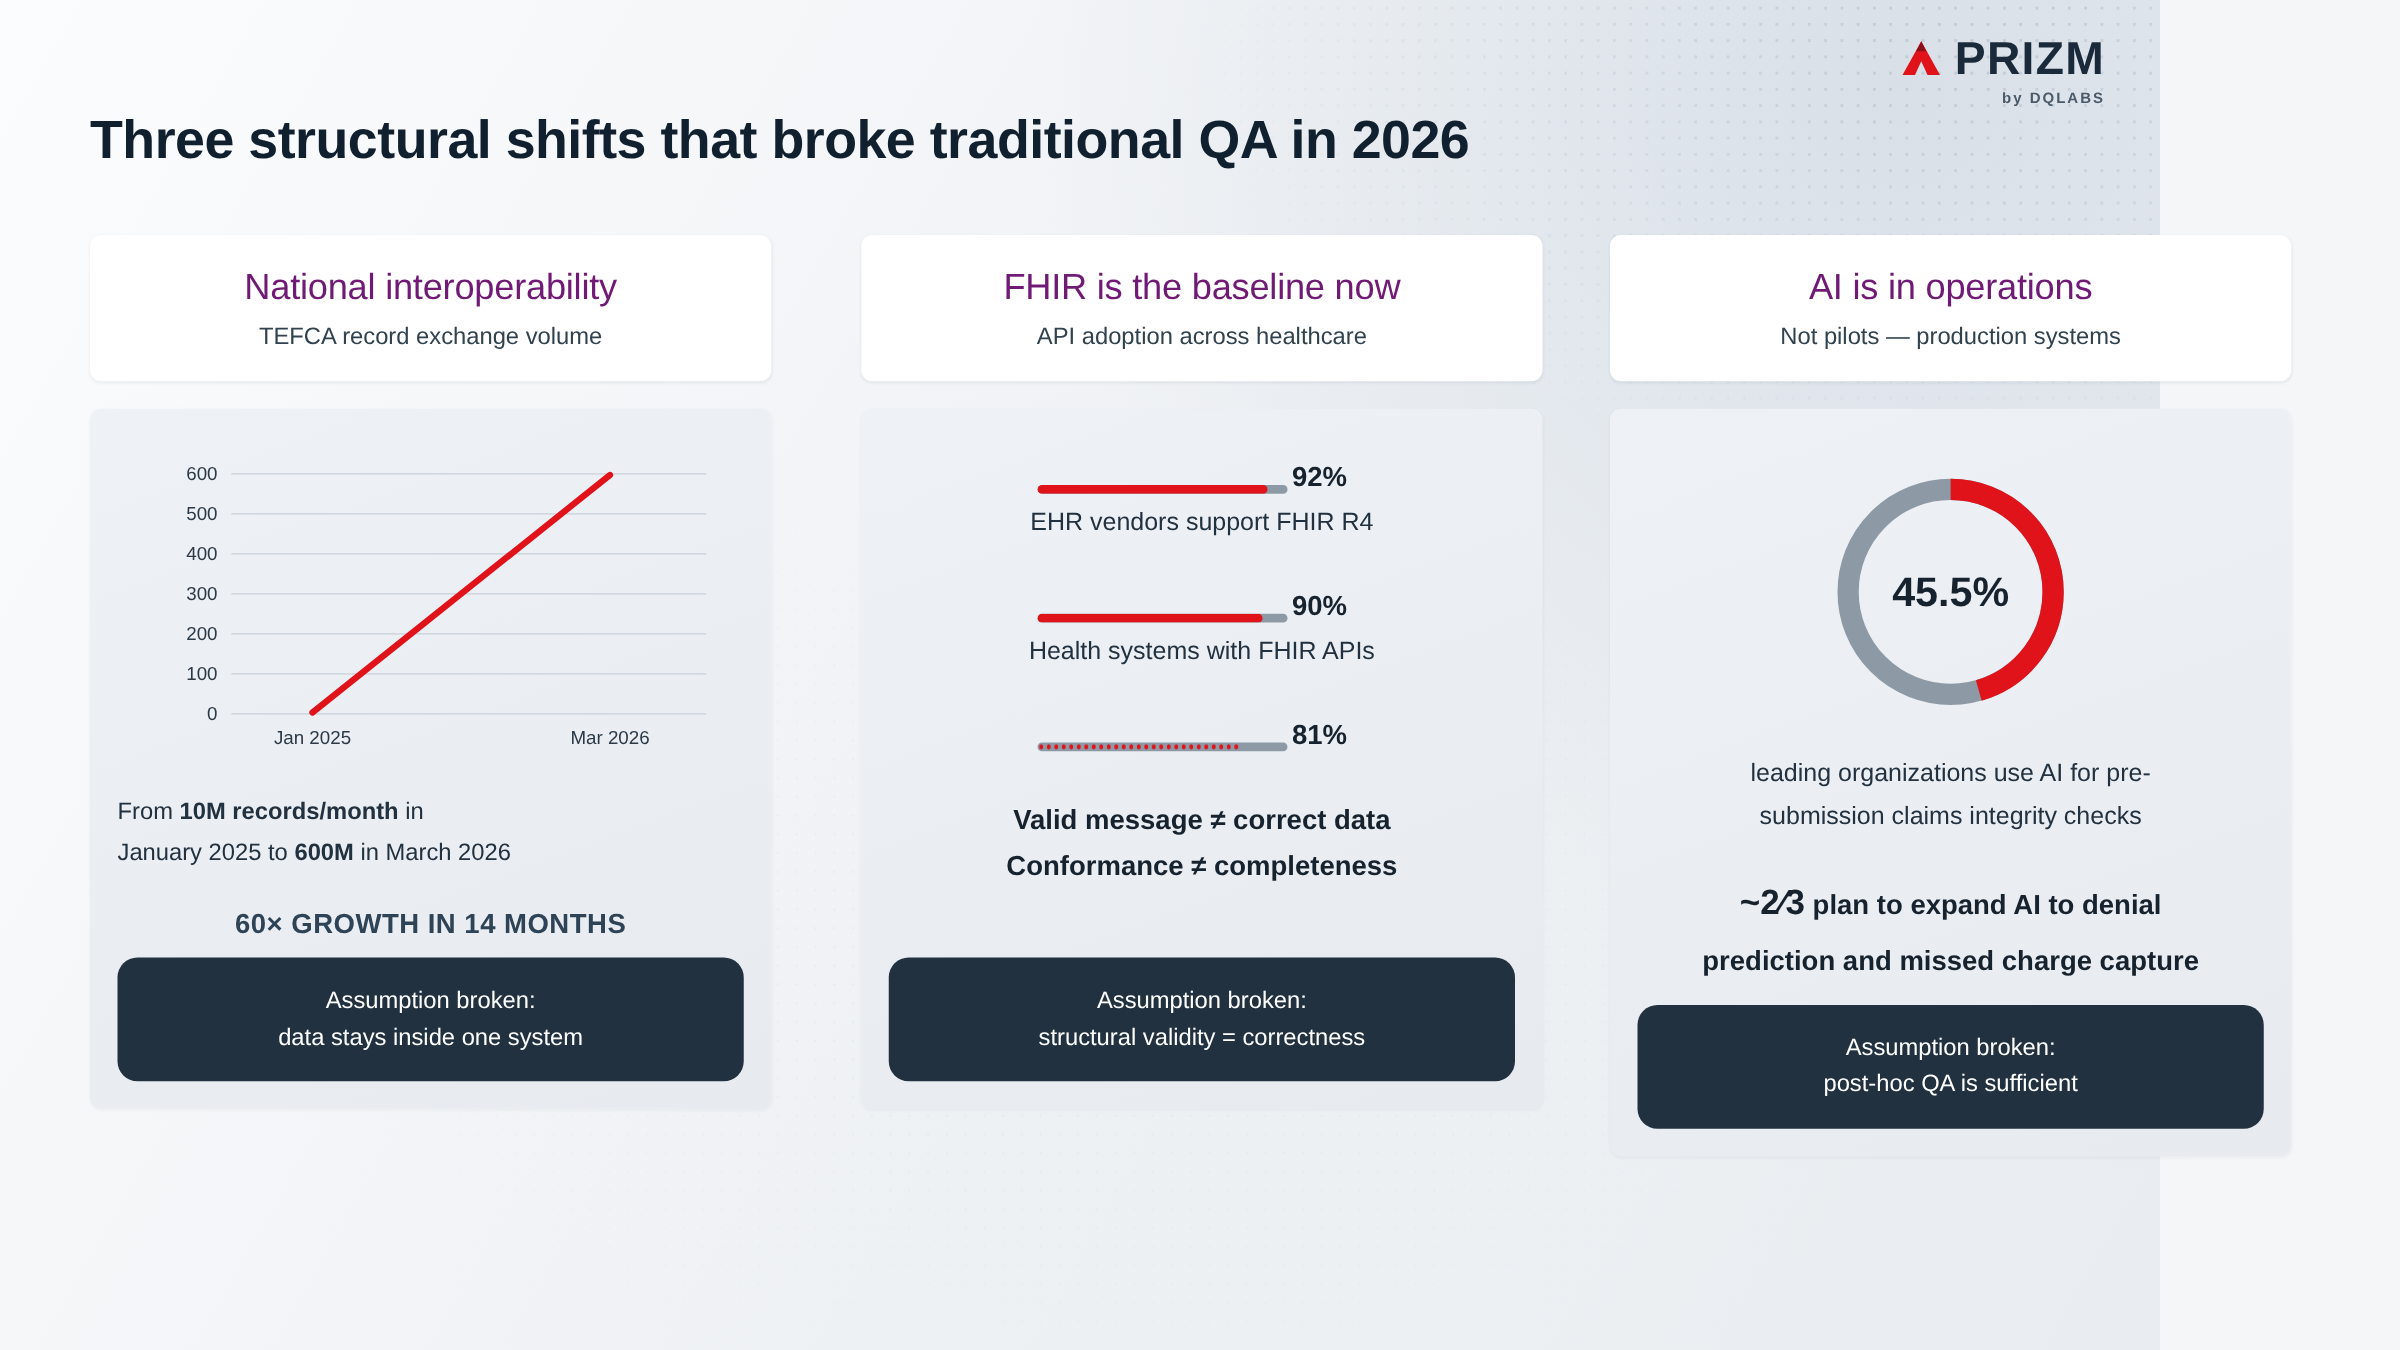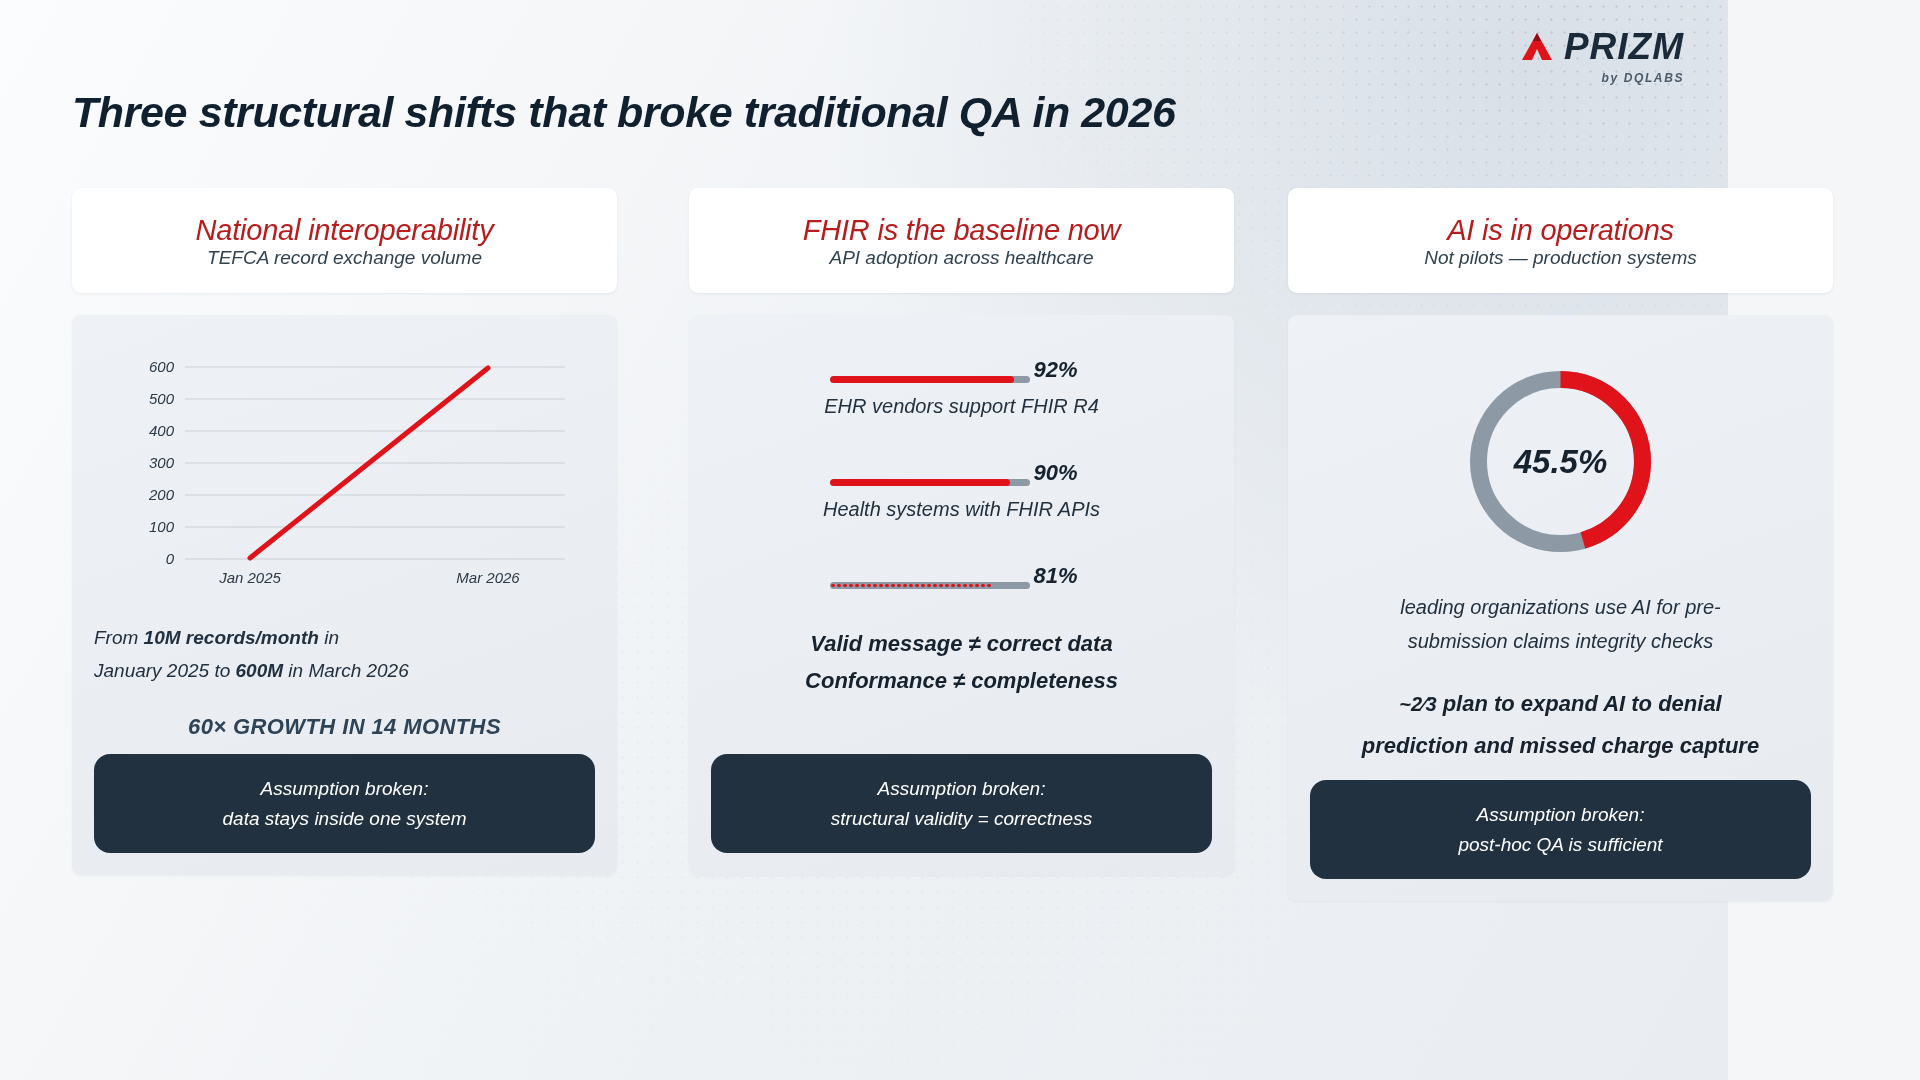--- a/index.html
+++ b/index.html
@@ -8,21 +8,20 @@
     font-family: "Liberation Sans", sans-serif;
     background: #f4f6f8;
     overflow: hidden;
   }
   #stage {
     position: relative;
     width: 1728px; height: 1080px;
     background:
       radial-gradient(circle at 88% 6%, rgba(200,210,222,.55) 0%, rgba(244,246,248,0) 38%),
       linear-gradient(120deg, #fbfcfd 0%, #eef1f4 55%, #e9edf1 100%);
-    font-style: italic;
   }
   
   #dots {
     position: absolute; top: 0; right: 0; width: 820px; height: 420px;
     background-image: radial-gradient(rgba(120,140,160,.30) 1.1px, transparent 1.2px);
     background-size: 13px 13px;
     -webkit-mask-image: radial-gradient(ellipse at 82% 8%, rgba(0,0,0,.85) 0%, rgba(0,0,0,0) 68%);
     mask-image: radial-gradient(ellipse at 82% 8%, rgba(0,0,0,.85) 0%, rgba(0,0,0,0) 68%);
     pointer-events: none;
   }
@@ -62,21 +61,21 @@
   #col2 { left: 1288px; }
 
   .head-card {
     background: #fff;
     border-radius: 9px;
     padding: 26px 20px 24px;
     text-align: center;
     box-shadow: 0 1px 3px rgba(20,40,60,.07);
   }
   .head-title {
-    font-size: 29px; color: #b91c1c; letter-spacing: -0.2px;
+    font-size: 29px; color: #701a75; margin-bottom: 12px; letter-spacing: -0.2px;
   }
   .head-sub { font-size: 19px; color: #31424f; }
 
   .body-card {
     margin-top: 22px;
     background: linear-gradient(160deg,#eef1f5 0%, #e7ebf0 100%);
     border-radius: 9px;
     padding: 26px 22px 22px;
     min-height: 560px;
     display: flex; flex-direction: column;
@@ -137,21 +136,21 @@
     font-size: 33px; font-weight: bold; fill: #16222e;
   }
   .donut-cap {
     text-align: center; font-size: 20px; color: #22313f;
     line-height: 1.72; margin-top: 26px;
   }
   .emph2 {
     text-align: center; font-weight: bold; font-size: 22px; color: #16222e;
     line-height: 1.9; margin-top: 24px; margin-bottom: 14px;
   }
-  .frac { font-size: 20px; }
+  .frac { font-size: 28px; }
 </style>
 </head>
 <body>
 
 <div id="stage">
   <div id="dots"></div>
   <div id="dots2"></div>
 
   <div id="logo">
     <div class="logo-row">

